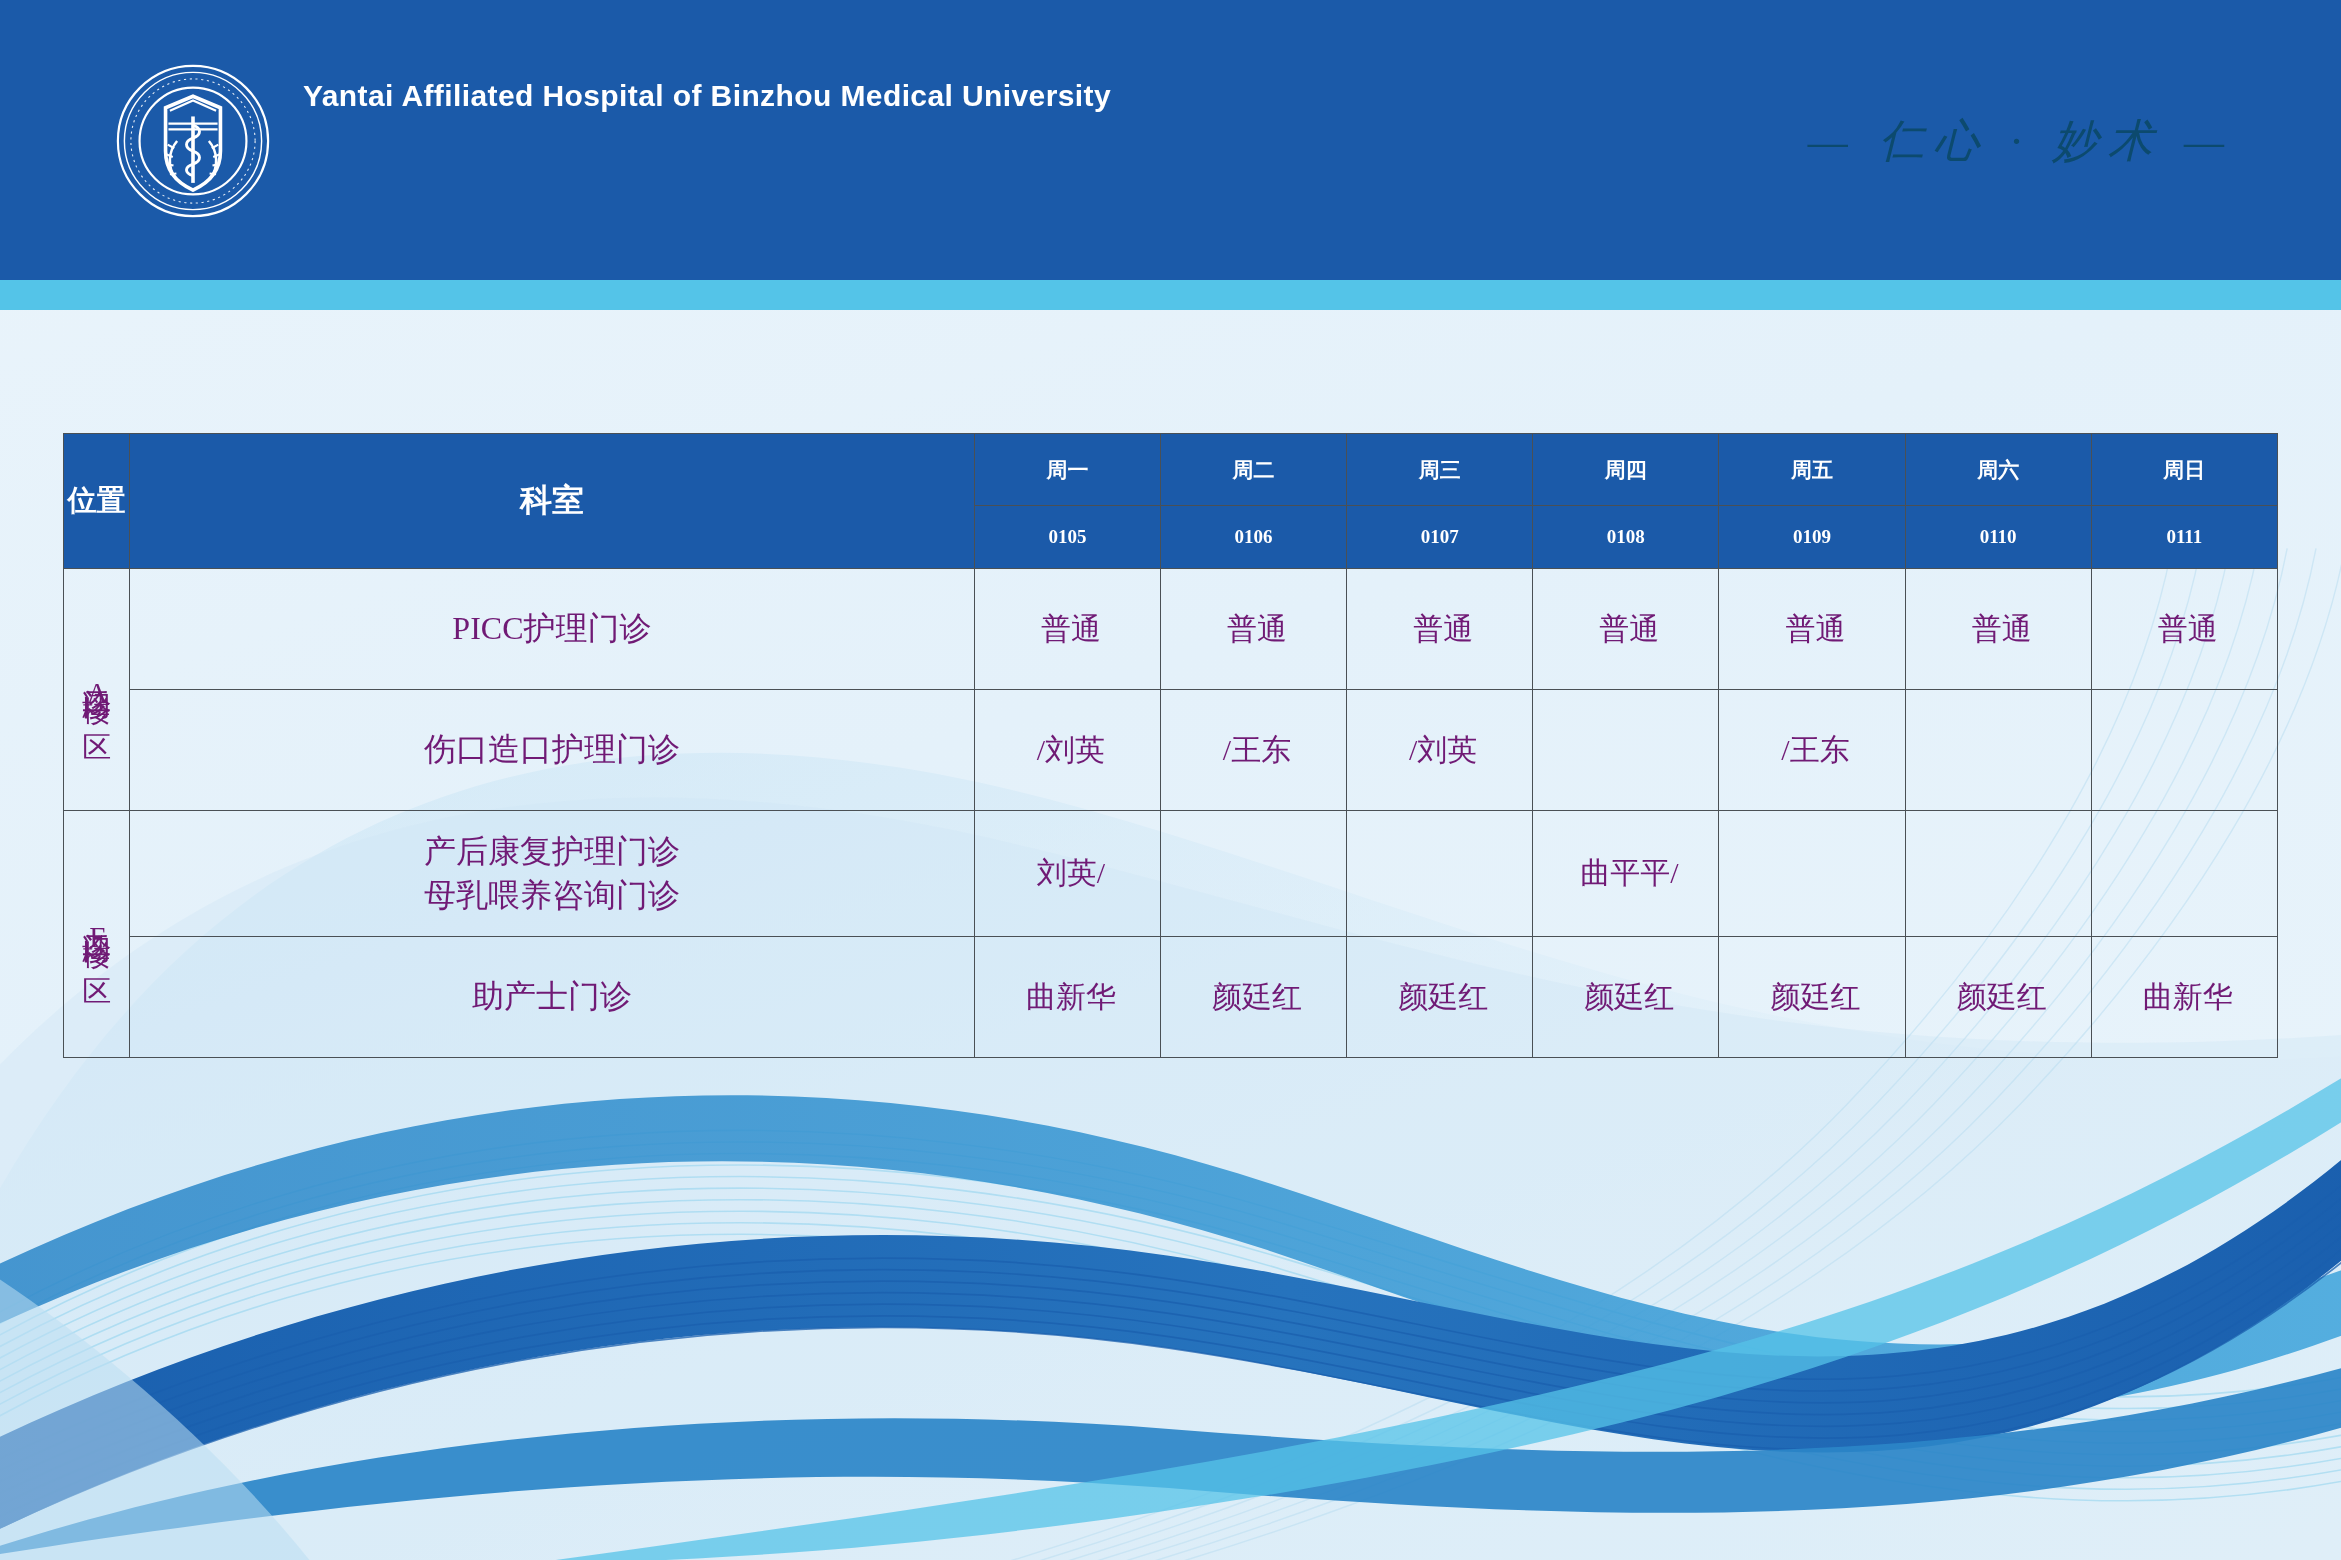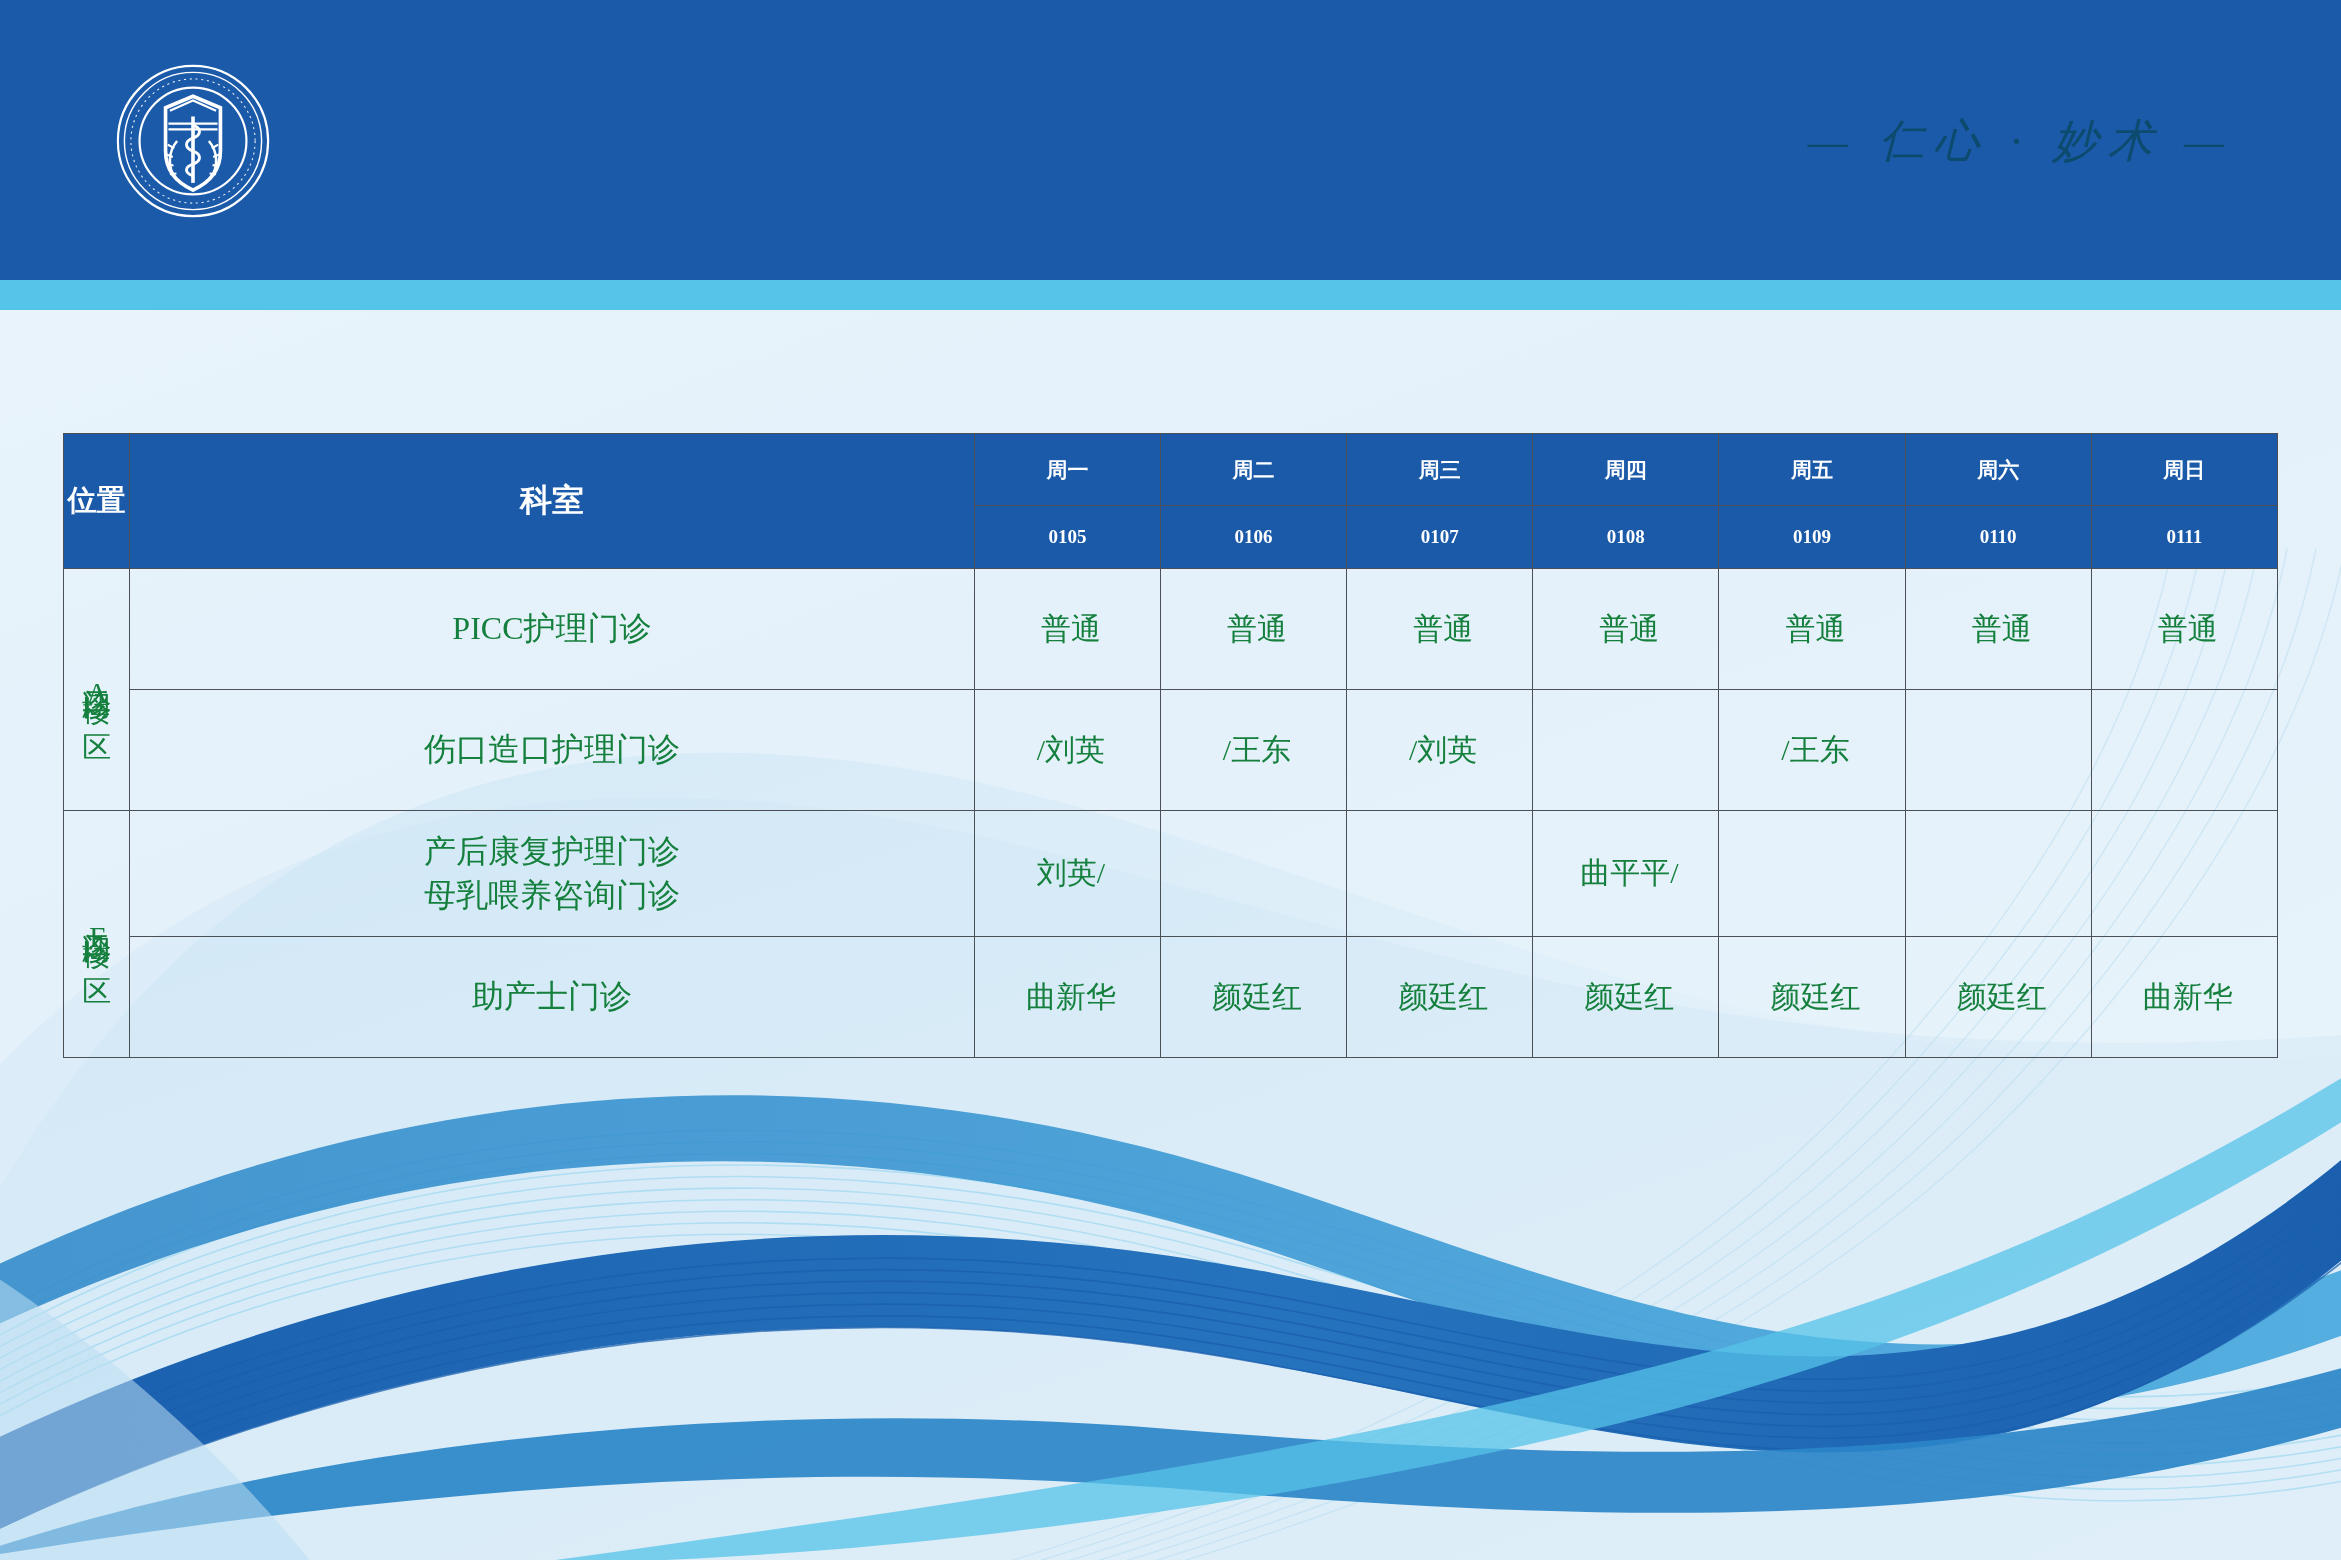--- a/index.html
+++ b/index.html
@@ -66,21 +66,21 @@
     border:1.4px solid #4a5055;
     text-align:center; vertical-align:middle;
     font-family:"Liberation Serif","DejaVu Serif",serif;
   }
   thead th { background:#1b5aa9; color:#ffffff; border-color:#16487f; }
   th.pos-head  { width:66px;  font-size:29px; }
   th.dept-head { width:844px; font-size:32px; }
   th.day-head  { width:186px; font-size:21px; height:72px; }
   th.date-head { width:186px; font-size:19px; height:63px; font-family:"Liberation Serif","DejaVu Serif",serif; }
 
-  tbody td { background: transparent; color:#15803d; }
+  tbody td { background: transparent; color:#701a75; }
   tbody tr { }
   td.loc {
     width:66px; padding:7.2px 0; font-size:29px; line-height:1.22;
     writing-mode:vertical-rl; text-orientation:upright;
     letter-spacing:2.9px; white-space:nowrap;
   }
   td.loc .loc-inner { display:inline-block; }
   td.dept { font-size:32px; line-height:1.35; padding:10px 5.8px; }
   td.cell { font-size:30px; height:120px;padding-left:8px; }
   tr.r1 td.cell, tr.r1 td.dept { height:121px; }
@@ -191,20 +191,21 @@
     <path d="M86 108 C74 122 72 144 84 160" fill="none" stroke="#ffffff" stroke-width="3.5"></path>
     <path d="M130 108 C142 122 144 144 132 160" fill="none" stroke="#ffffff" stroke-width="3.5"></path>
     <path d="M82 118 l-9 -5 M80 130 l-10 -4 M81 142 l-10 -2 M85 153 l-9 1" stroke="#ffffff" stroke-width="3" fill="none"></path>
     <path d="M134 118 l9 -5 M136 130 l10 -4 M135 142 l10 -2 M131 153 l9 1" stroke="#ffffff" stroke-width="3" fill="none"></path>
 
     <circle cx="108" cy="108" r="86" fill="none" stroke="#ffffff" stroke-width="1.5" stroke-dasharray="3 5" opacity="0.9"></circle>
   </svg>
 </div>
 
 <div class="title-block">
+  <div class="title-en">Yantai Affiliated Hospital of Binzhou Medical University</div>
 </div>
 
 <div class="slogan">— 仁心 · 妙术 —</div>
 
 <div class="sched-wrap">
   <table class="sched">
     <thead>
       <tr>
         <th class="pos-head" rowspan="2">位置</th>
         <th class="dept-head" rowspan="2">科室</th>

